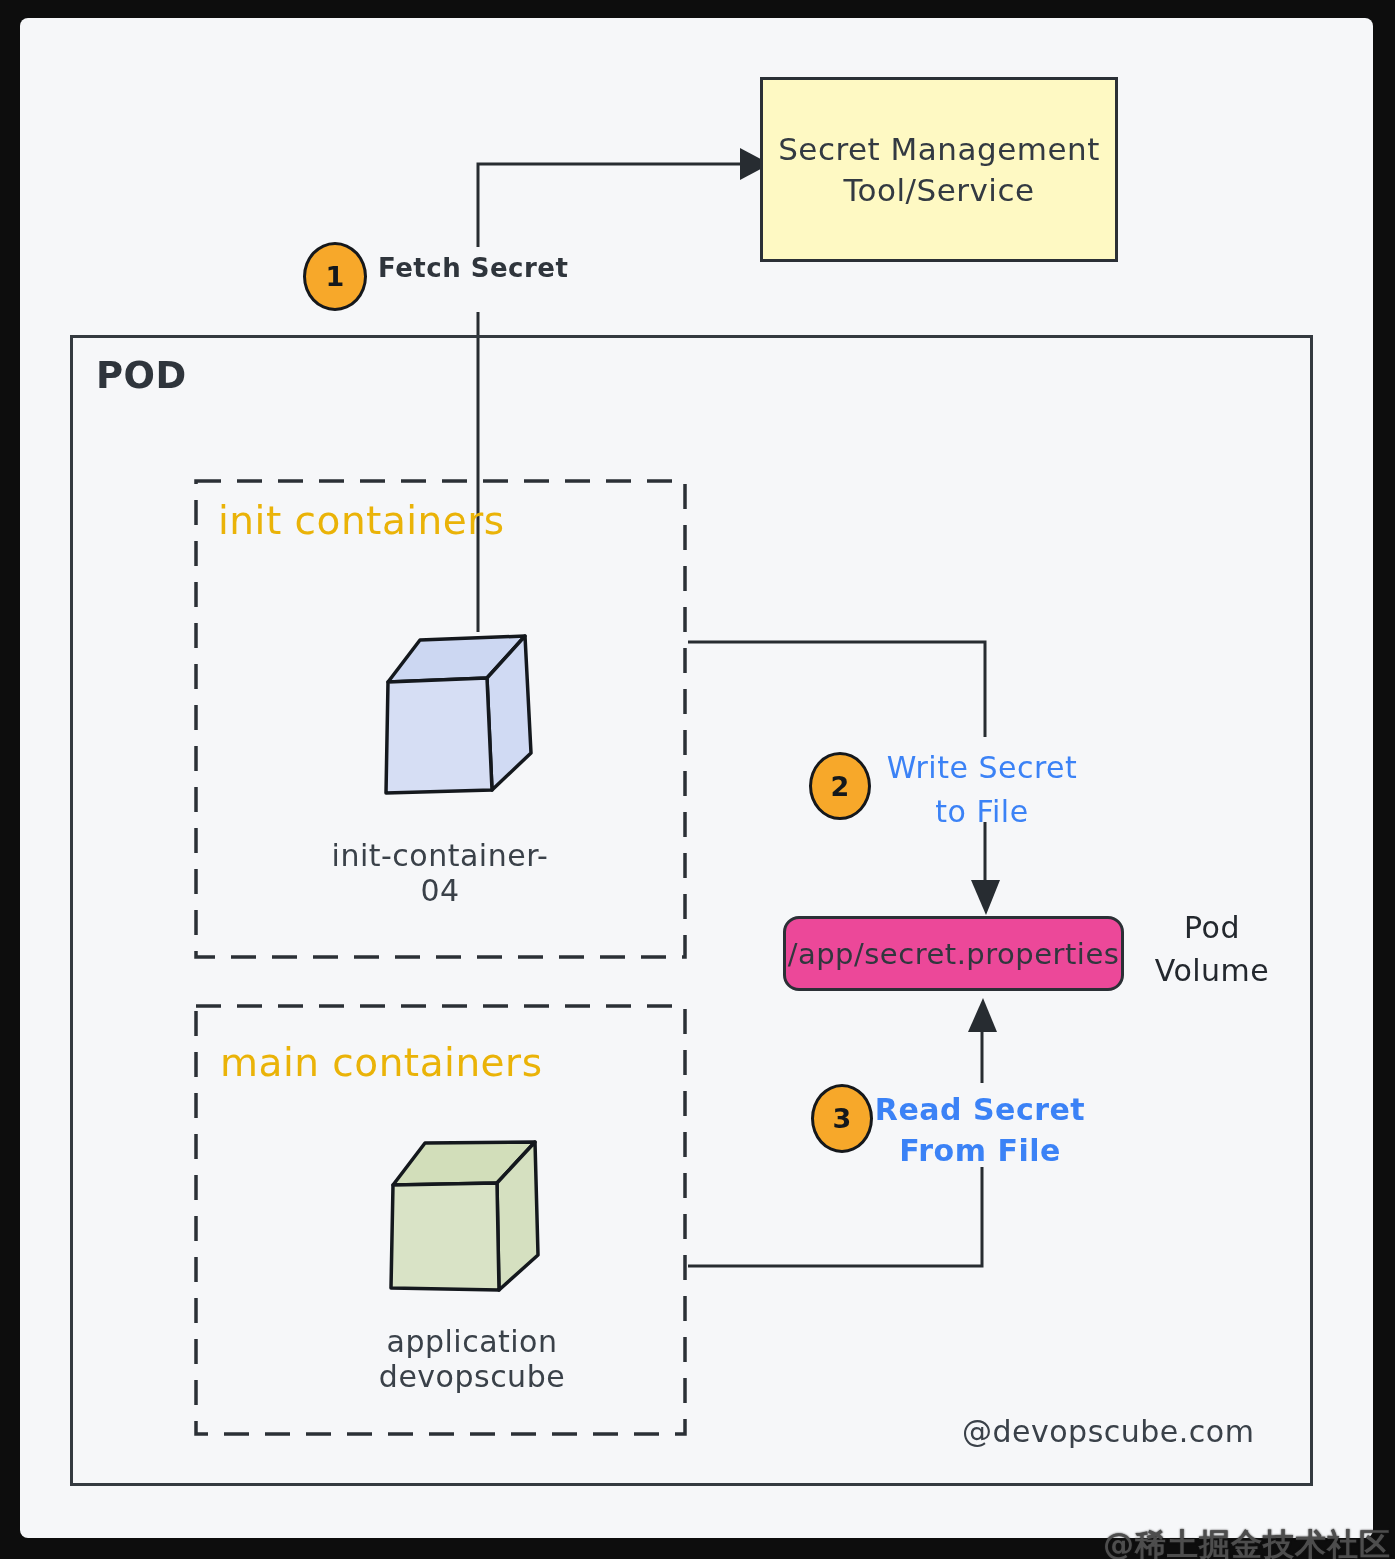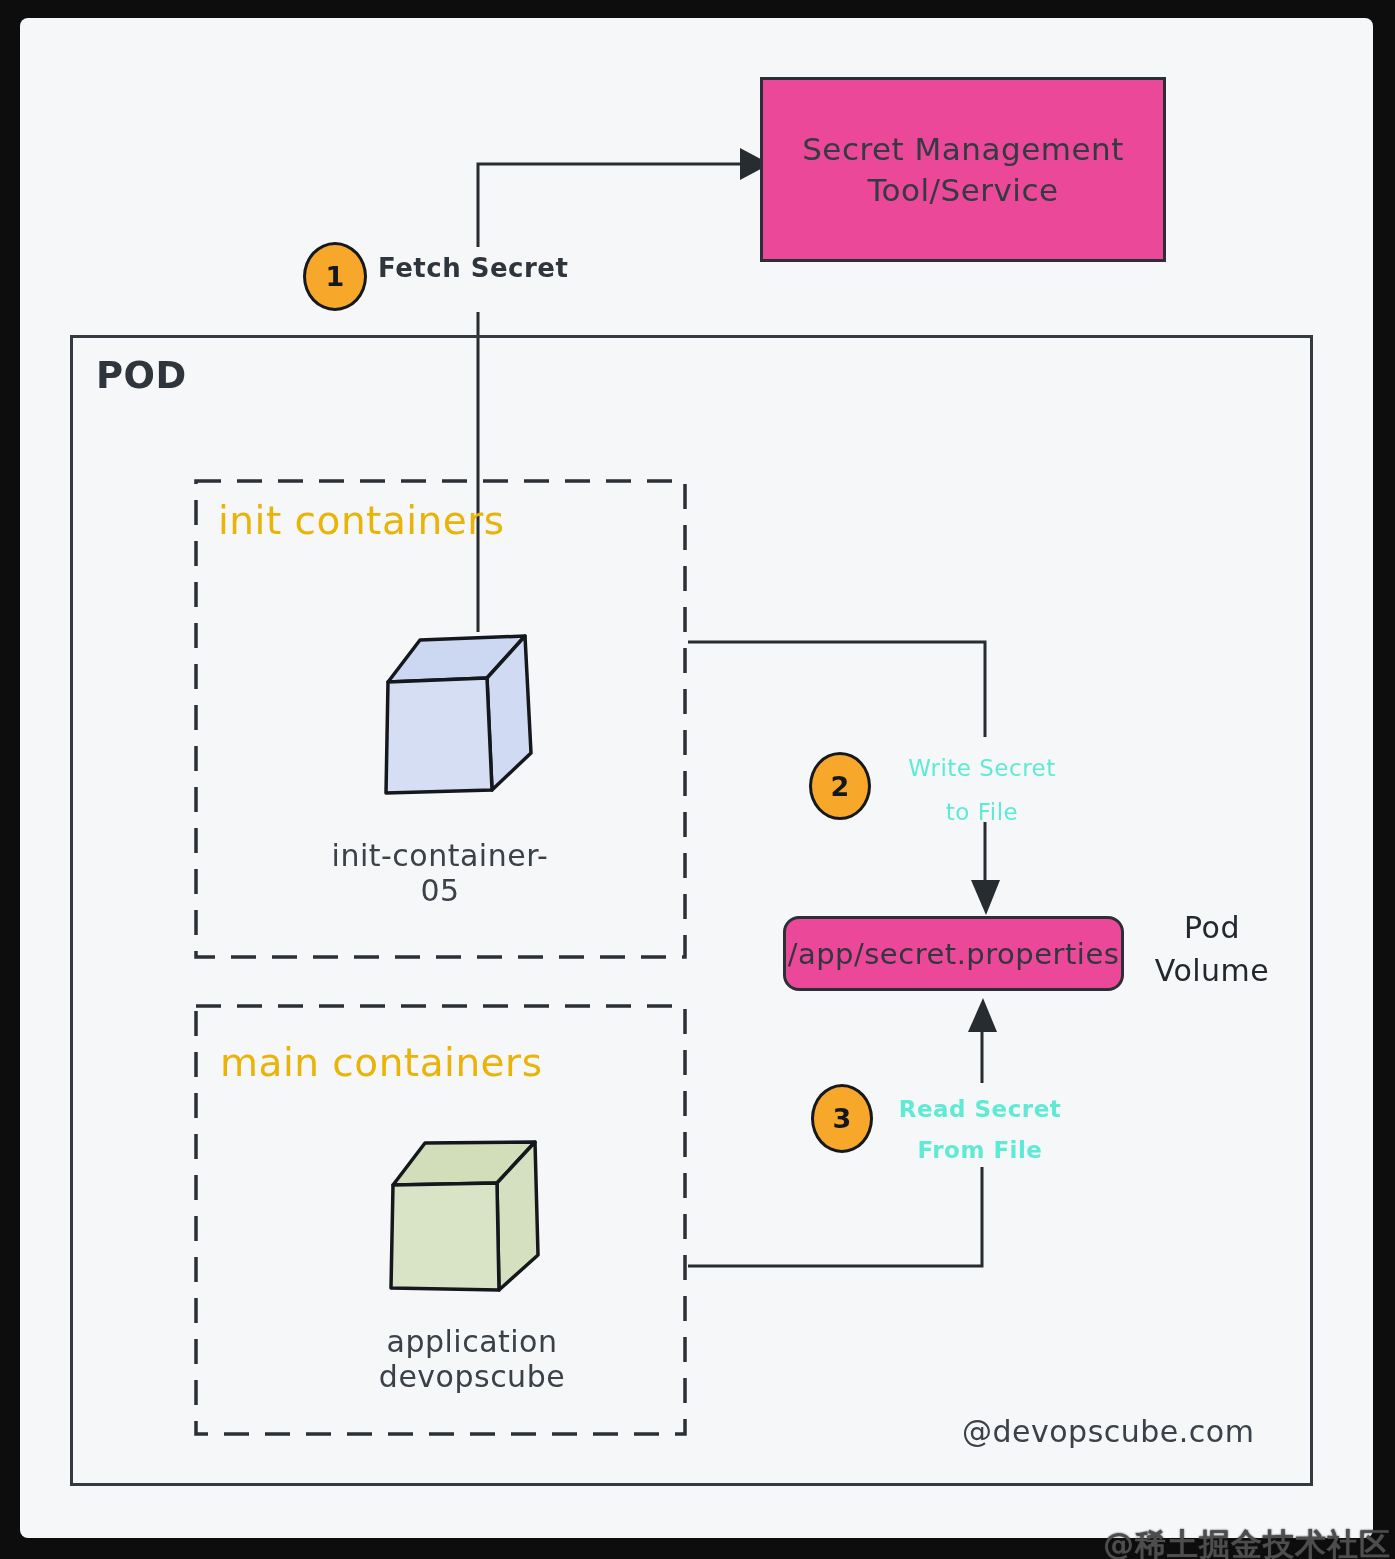--- a/index.html
+++ b/index.html
@@ -38,23 +38,23 @@
   .txt {
     position: absolute;
     color: #3a4149;
     letter-spacing: 0.5px;
     white-space: nowrap;
   }
   .secret-box {
     position: absolute;
     left: 760px;
     top: 77px;
-    width: 406px;
+    width: 358px;
     height: 185px;
-    background: #ec4899;
+    background: #fef9c3;
     border: 3px solid #2b3036;
     box-sizing: border-box;
     display: flex;
     flex-direction: column;
     align-items: center;
     justify-content: center;
     z-index: 2;
   }
   .secret-box .line {
     font-size: 31px;
@@ -104,22 +104,22 @@
     position: absolute;
     text-align: center;
     color: #3a4149;
     letter-spacing: 0.5px;
   }
   .init-cube-label { left: 320px; top: 838px; width: 240px; font-size: 30px; }
   .app-cube-label { left: 312px; top: 1324px; width: 320px; font-size: 30px; }
   .step-block {
     position: absolute;
     text-align: center;
-    color: #5eead4;
-    font-size: 23px;
+    color: #3b82f6;
+    font-size: 30px;
     letter-spacing: 0.5px;
   }
   .write-block { left: 852px; top: 746px; width: 260px; line-height: 44px; }
   .read-block { left: 850px; top: 1089px; width: 260px; line-height: 41px; font-weight: bold; }
   .props-box {
     position: absolute;
     left: 783px;
     top: 916px;
     width: 341px;
     height: 75px;
@@ -191,21 +191,21 @@
     <span class="line">Tool/Service</span>
   </div>
 
   <div class="pod-box"></div>
   <div class="txt pod-label">POD</div>
 
   <div class="badge badge-1">1</div>
   <div class="txt fetch-label">Fetch Secret</div>
 
   <div class="txt group-label init-group-label">init containers</div>
-  <div class="center-label init-cube-label">init-container-05</div>
+  <div class="center-label init-cube-label">init-container-04</div>
 
   <div class="badge badge-2">2</div>
   <div class="step-block write-block">
     <div>Write Secret</div>
     <div>to File</div>
   </div>
 
   <div class="props-box">
     <span>/app/secret.properties</span>
   </div>

